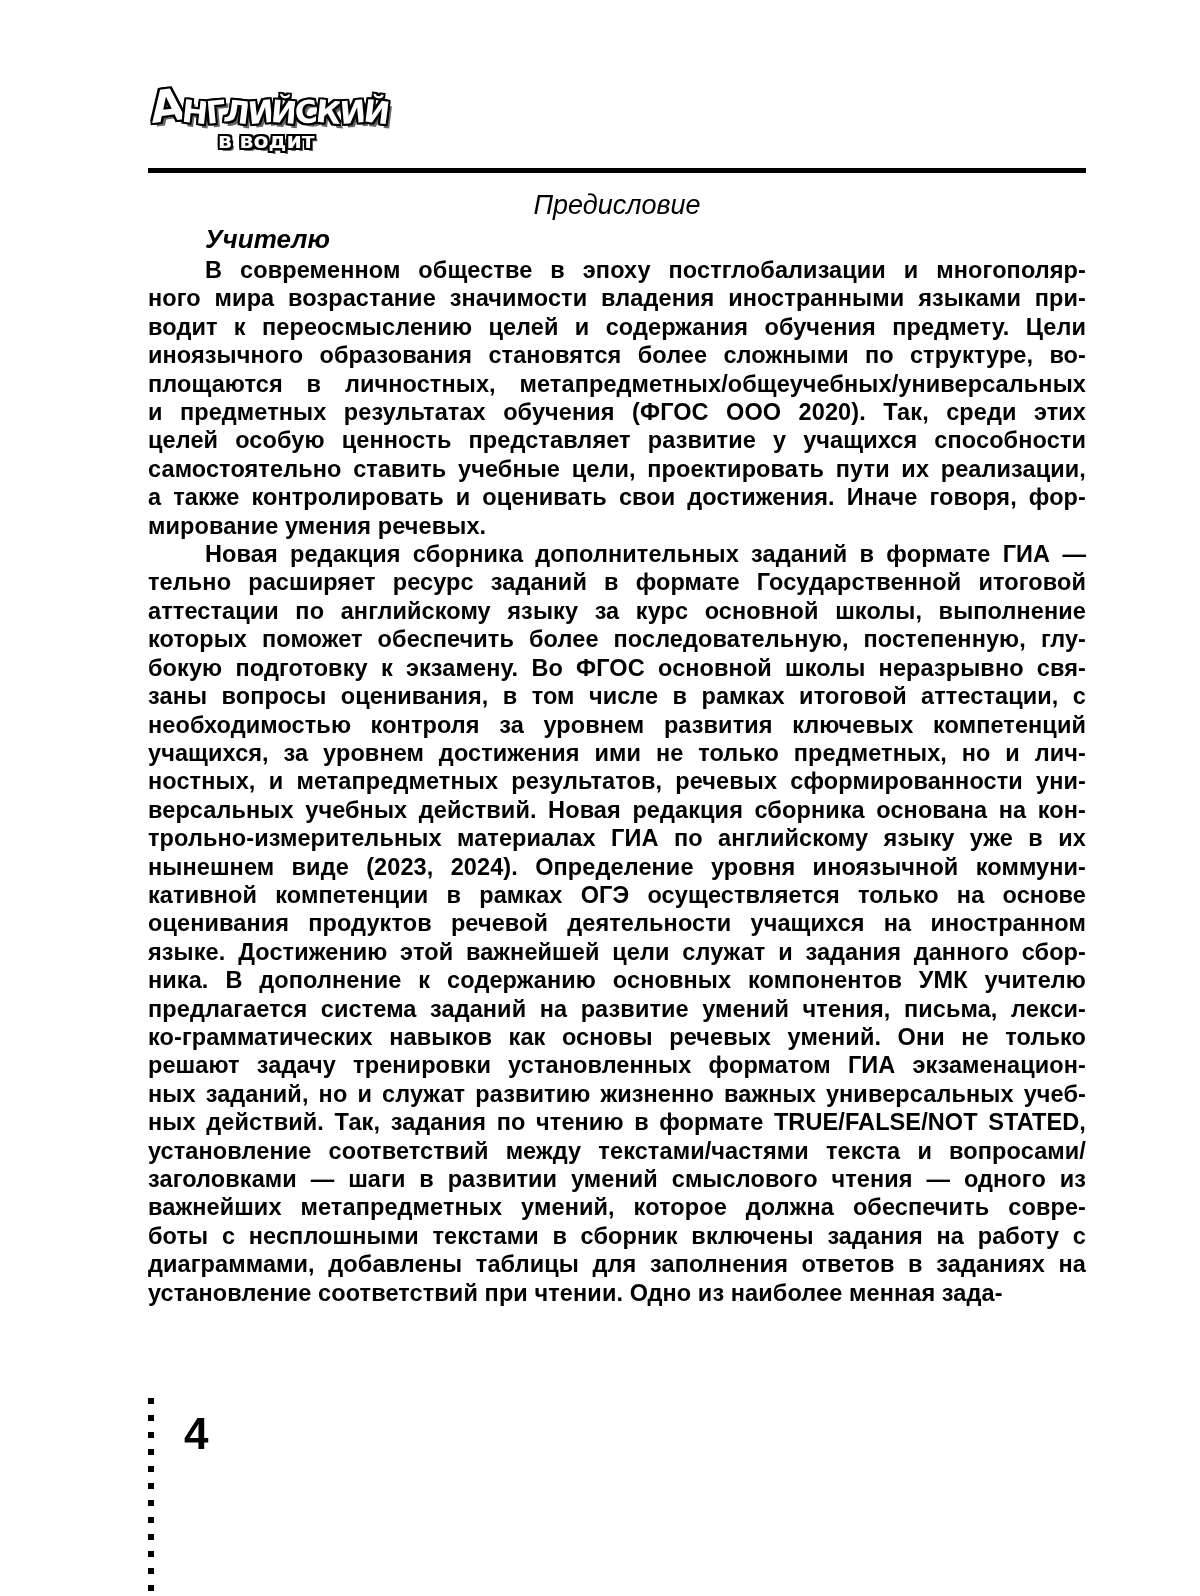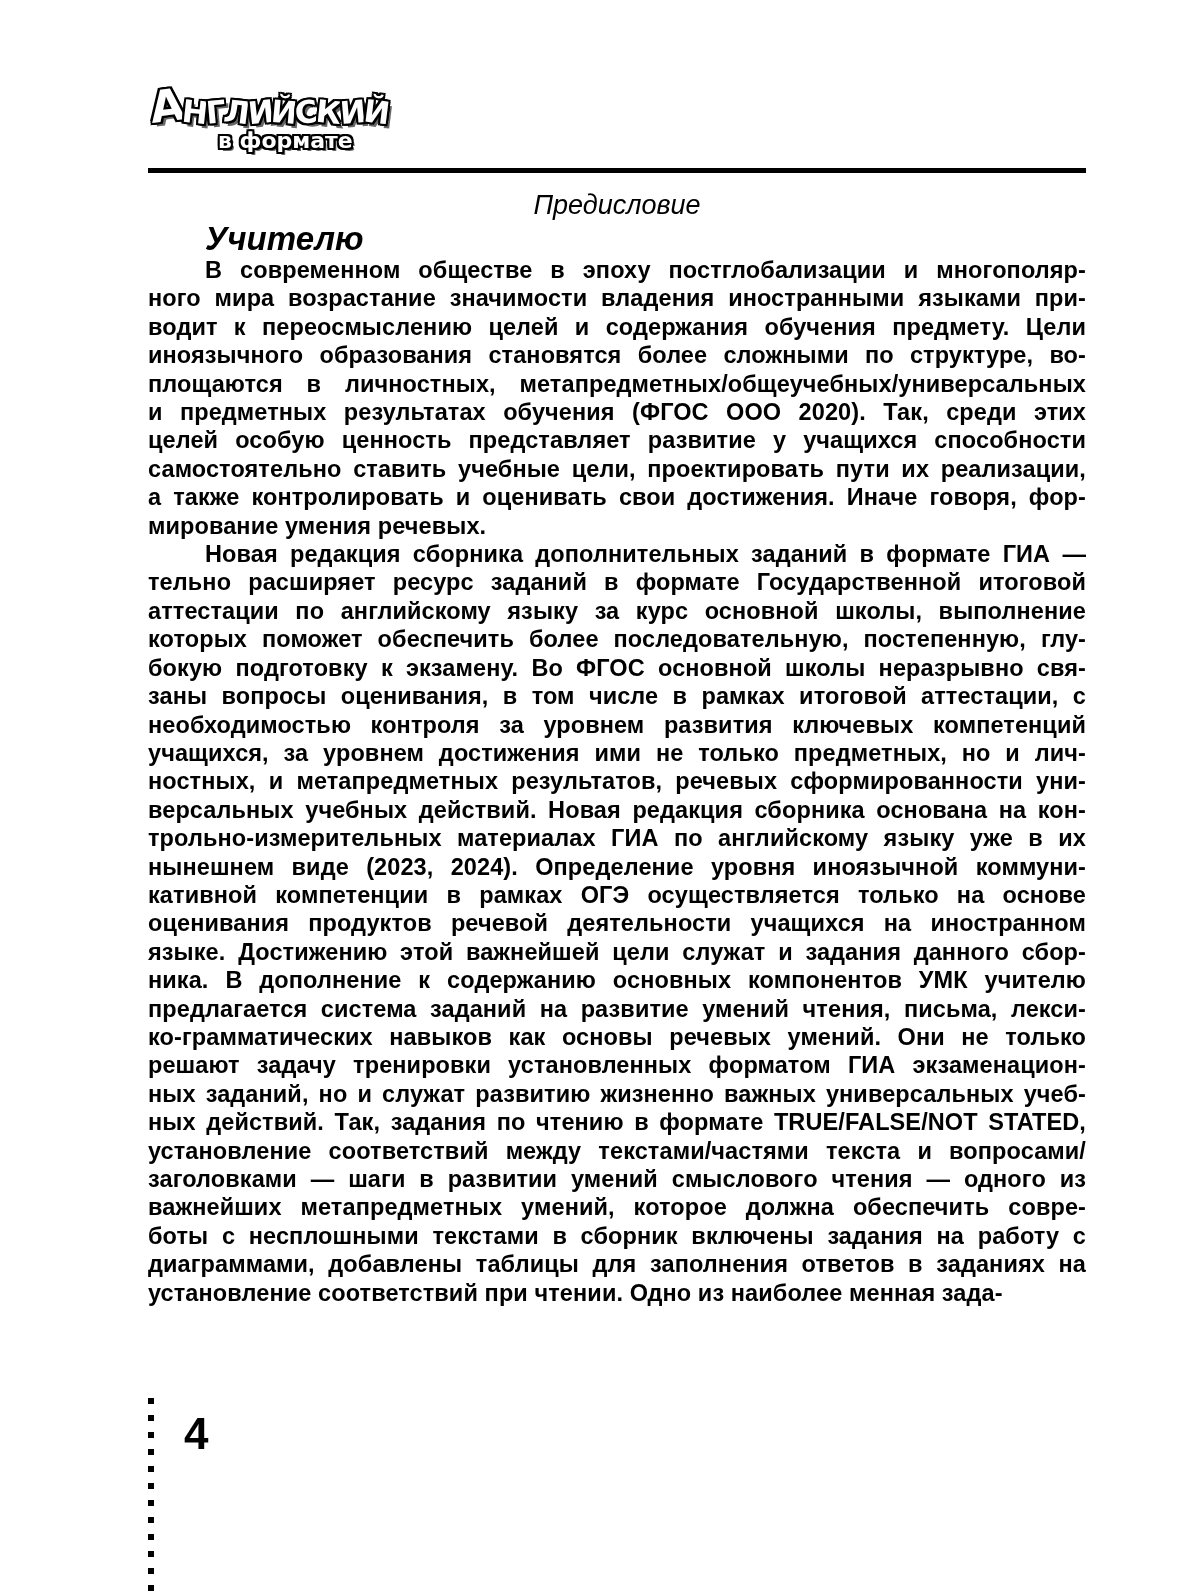--- a/index.html
+++ b/index.html
@@ -47,21 +47,21 @@
   
   .content{position:absolute;left:148px;top:190px;width:938px;}
   .title{
     text-align:center;
     font-weight:normal;font-style:italic;
     font-size:27px;line-height:31px;
     margin-bottom:3px;
   }
   .subtitle{
     font-weight:bold;font-style:italic;
-    font-size:33px;line-height:30px;
+    font-size:26px;line-height:30px;
     margin-left:57px;
     margin-bottom:2px;
   }
   .line{
     font-size:23.5px;
     line-height:28.4px;
     white-space:normal;
     text-align:justify;
     text-align-last:justify;
     letter-spacing:0.1px;
@@ -91,21 +91,21 @@
         <span class="logo-letter" style="transform: rotate(6deg);">н</span>
         <span class="logo-letter" style="transform: rotate(-5deg);">г</span>
         <span class="logo-letter" style="transform: rotate(7deg);">л</span>
         <span class="logo-letter" style="transform: rotate(-6deg);">и</span>
         <span class="logo-letter" style="transform: rotate(5deg);">й</span>
         <span class="logo-letter" style="transform: rotate(-7deg);">с</span>
         <span class="logo-letter" style="transform: rotate(6deg);">к</span>
         <span class="logo-letter" style="transform: rotate(-5deg);">и</span>
         <span class="logo-letter" style="transform: rotate(7deg);">й</span>
       </div>
-    <div class="logo-line2">в формате</div>
+    <div class="logo-line2">в водит</div>
   </div>
 
   <div class="rule"></div>
 
   <div class="content">
     <div class="title">Предисловие</div>
     <div class="subtitle">Учителю</div>
     <div>
         <div class="paragraph">
           <div class="line first">В современном обществе в эпоху постглобализации и многополяр-</div>

